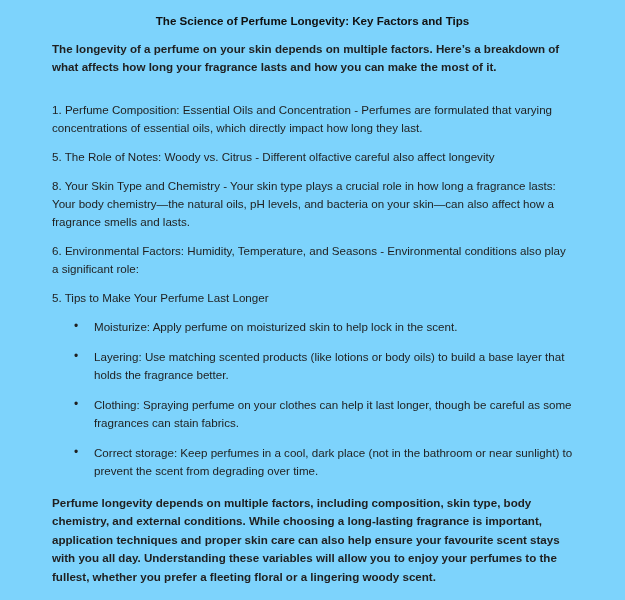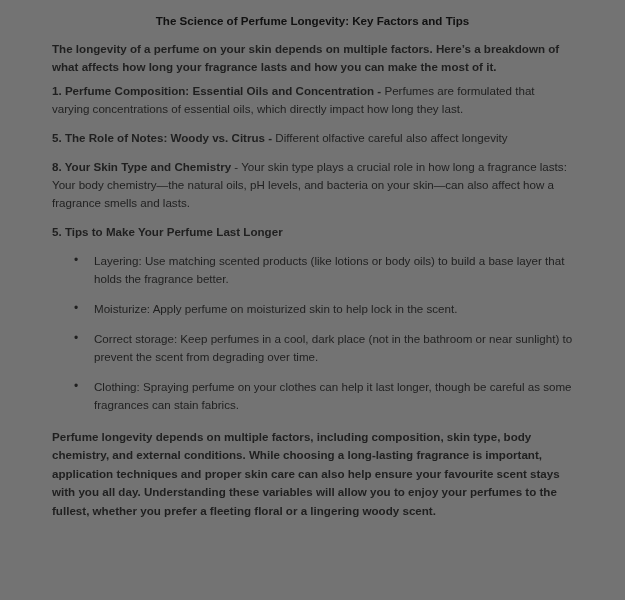--- a/index.html
+++ b/index.html
@@ -13,48 +13,48 @@
     font-family: "Liberation Sans", sans-serif;
     color: #1a1a1a;
     -webkit-font-smoothing: antialiased;
   }
   .page {
     width: 625px;
     height: 600px;
     box-sizing: border-box;
     padding: 10px 52px 10px 52px;
     overflow: hidden;
-    background: #737373;
+    background: #7dd3fc;
   }
   .doc-title {
     text-align: center;
     font-size: 11.6px;
     font-weight: bold;
     color: #111111;
     margin: 3px 0 12px 0;
     line-height: 1.3;
   }
   .para {
     font-size: 11.6px;
     line-height: 1.55;
     color: #1f1f1f;
     margin: 0 0 11px 0;
     text-align: left;
   }
   .para.lead {
     font-weight: bold;
-    margin-bottom: 6px;
+    margin-bottom: 25px;
   }
   .para.closing {
     font-weight: bold;
     margin-top: 14px;
     line-height: 1.6;
   }
   .para .b {
-    font-weight: bold;
+    font-weight: normal;
   }
   ul.tips {
     list-style: none;
     margin: 6px 0 6px 0;
     padding: 0;
   }
   ul.tips li {
     position: relative;
     font-size: 11.6px;
     line-height: 1.55;
@@ -87,27 +87,30 @@
   <p class="para">
     <span class="b">5. The Role of Notes: Woody vs. Citrus -</span><span> Different olfactive careful also affect longevity</span>
   </p>
 
   <p class="para">
     <span class="b">8. Your Skin Type and Chemistry</span><span> - Your skin type plays a crucial role in how long a fragrance lasts: Your body chemistry—the natural oils, pH levels, and bacteria on your skin—can also affect how a fragrance smells and lasts.</span>
   </p>
 
 
 
+  <p class="para">
+    <span class="b">6. Environmental Factors: Humidity, Temperature, and Seasons -</span><span> Environmental conditions also play a significant role:</span>
+  </p>
 
   <p class="para">
     <span class="b">5. Tips to Make Your Perfume Last Longer</span><span></span>
   </p>
 
   <ul class="tips">
+    <li>Moisturize: Apply perfume on moisturized skin to help lock in the scent.</li>
     <li>Layering: Use matching scented products (like lotions or body oils) to build a base layer that holds the fragrance better.</li>
-    <li>Moisturize: Apply perfume on moisturized skin to help lock in the scent.</li>
+    <li>Clothing: Spraying perfume on your clothes can help it last longer, though be careful as some fragrances can stain fabrics.</li>
     <li>Correct storage: Keep perfumes in a cool, dark place (not in the bathroom or near sunlight) to prevent the scent from degrading over time.</li>
-    <li>Clothing: Spraying perfume on your clothes can help it last longer, though be careful as some fragrances can stain fabrics.</li>
   </ul>
 
   <p class="para closing">Perfume longevity depends on multiple factors, including composition, skin type, body chemistry, and external conditions. While choosing a long-lasting fragrance is important, application techniques and proper skin care can also help ensure your favourite scent stays with you all day. Understanding these variables will allow you to enjoy your perfumes to the fullest, whether you prefer a fleeting floral or a lingering woody scent.</p>
 
 </div>
 
 </body></html>

